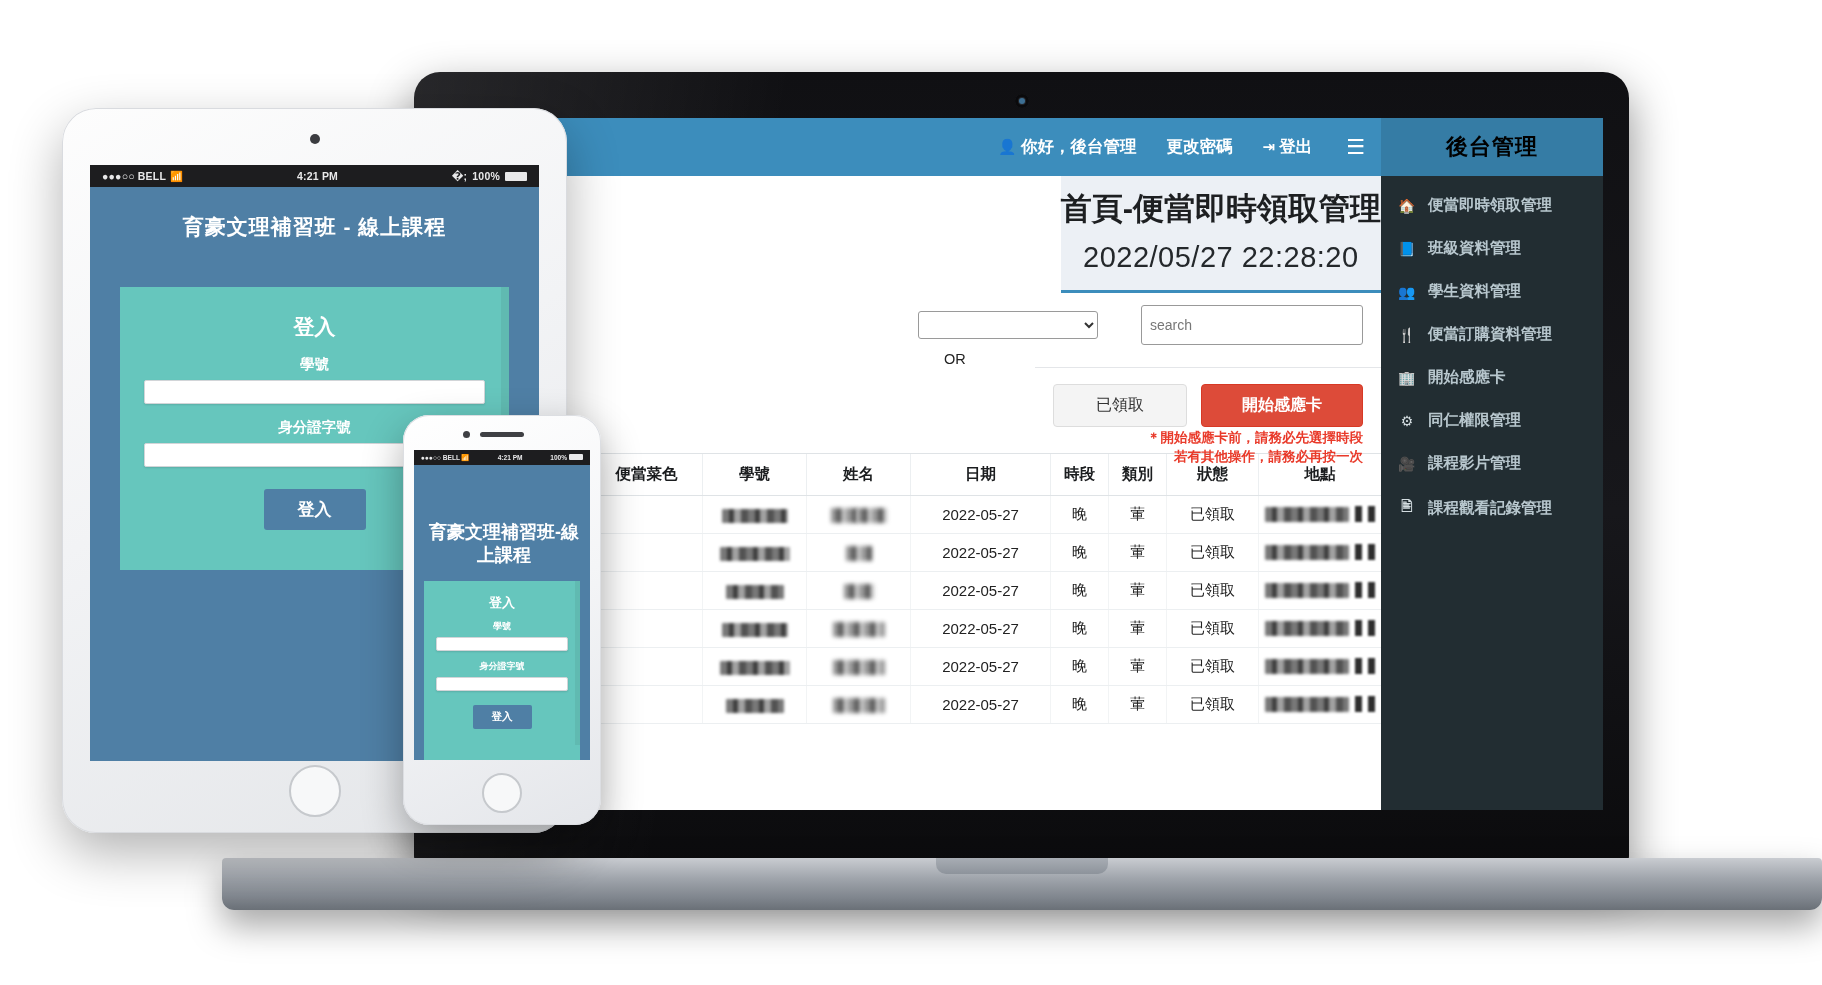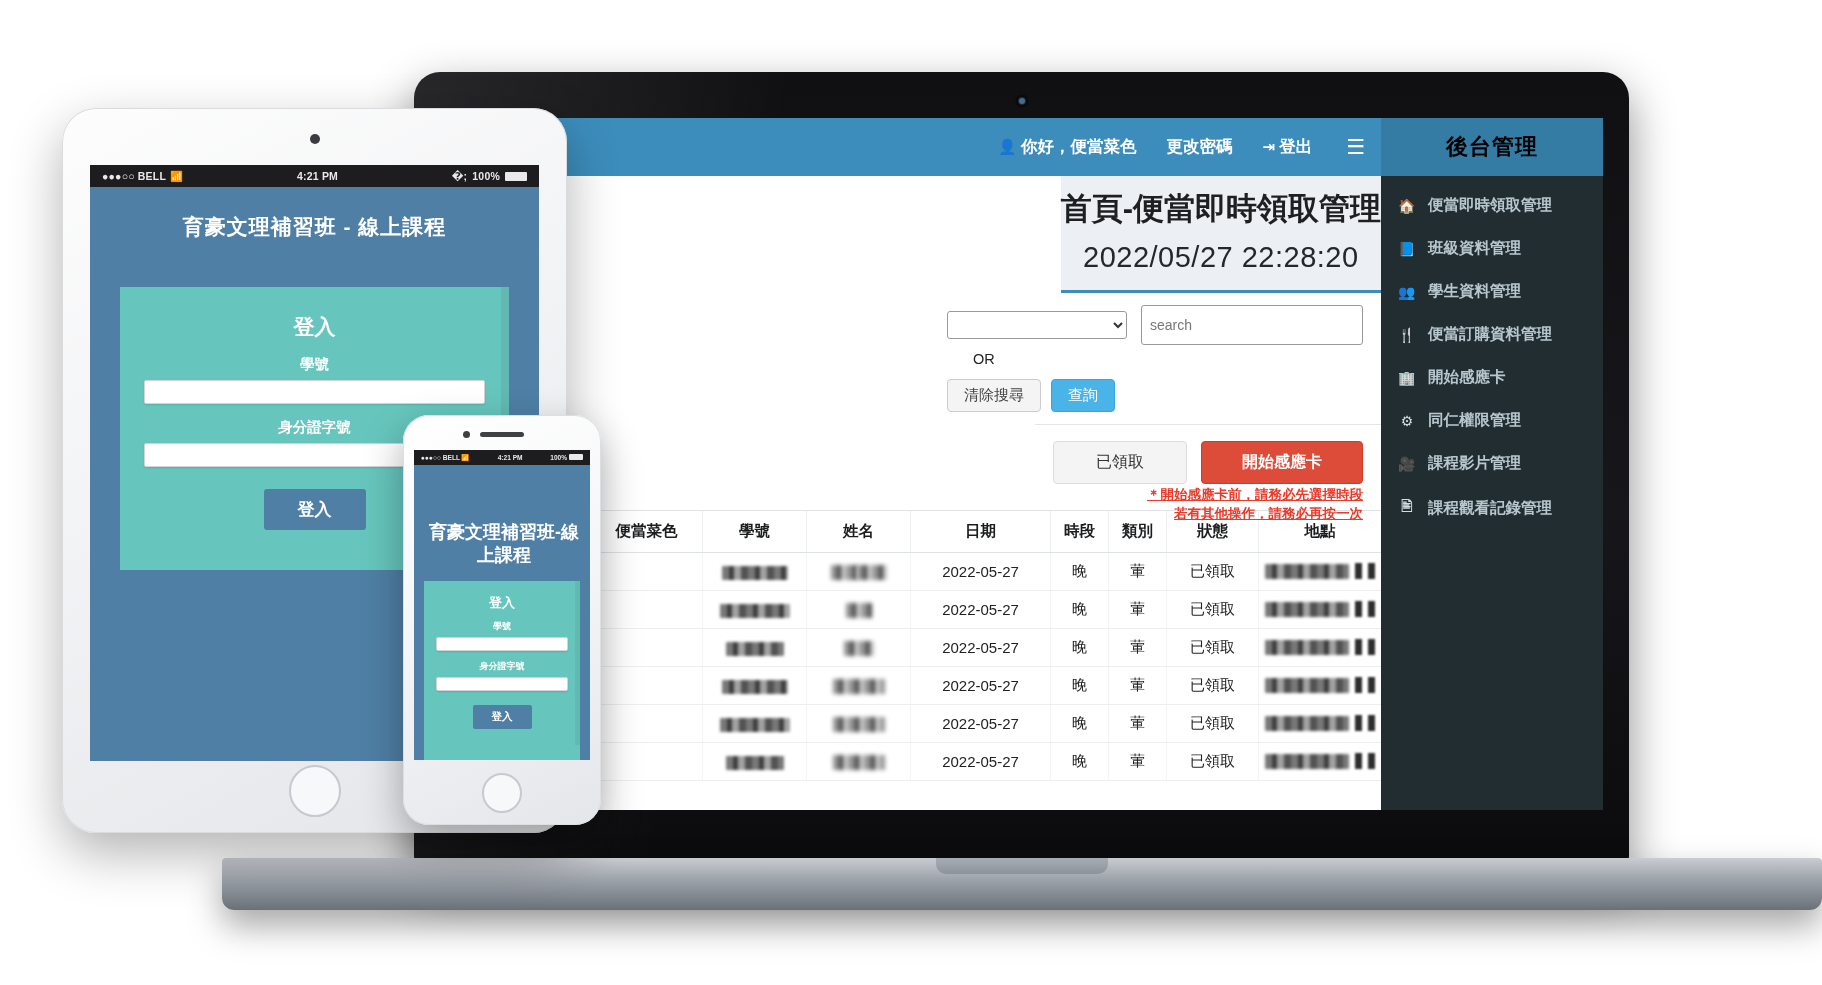--- a/index.html
+++ b/index.html
@@ -90,21 +90,21 @@
   .page-clock{ font-size:29px; color:#24282b; margin-top:12px; letter-spacing:.5px; }
 
   .filter-bar{ padding:12px 18px 0 18px; }
   .filter-row{ display:flex; align-items:center; gap:14px; }
   .sel{
     width:180px; height:28px; font-size:13.5px; padding:2px 6px;
     border:1px solid #9a9a9a; border-radius:3px; background:#fff; color:#333;
   }
   .txt{
     width:222px; height:28px; border:1px solid #999; border-radius:3px;
-    padding:19px 8px; font-size:14px; color:#333; background:#fff;
+    padding:19px 8px; font-size:14px; color:#333; background:#fff;margin-left:29px;
   }
   .txt::placeholder{ color:#777; }
   .or-text{ font-size:14.5px; color:#222; margin:6px 0 0 26px; }
   .btn-row{ display:flex; gap:10px; margin-top:12px; padding-bottom:12px; }
   .btn{
     font-size:15px; padding:6px 16px; border-radius:4px; cursor:pointer;
     border:1px solid #ccc; background:#f4f4f4; color:#444; font-weight:normal;
   }
   .btn-primary{ background:#4ab3e8; border-color:#35a6df; color:#fff; }
 
@@ -113,21 +113,21 @@
   .btn-grey{
     background:#f4f4f4; border:1px solid #ddd; color:#333;
     padding:10px 42px; font-size:16px; border-radius:4px; cursor:pointer;
   }
   .btn-red{
     background:#dd4b39; border:1px solid #d73925; color:#fff;
     padding:10px 40px; font-size:16px; border-radius:4px; cursor:pointer; font-weight:bold;
   }
   .warn{
     position:absolute; right:18px; top:60px; text-align:right;
-    color:#e93a2a; font-size:13.5px; font-weight:bold; line-height:1.45;text-decoration:underline;
+    color:#e93a2a; font-size:13.5px; font-weight:bold; line-height:1.45;
   }
 
   .tbl-wrap{ flex:1; overflow:hidden; padding:0 0 0 0; }
   table.dt{ width:100%; border-collapse:collapse; font-size:15px; }
   table.dt th{
     border-top:1px solid #dfe3e6; border-bottom:1px solid #dfe3e6;
     border-left:1px solid #eceff1;
     padding:10px 6px; font-weight:bold; color:#1b1d1f; font-size:15.5px;
     text-align:center; background:#fff; white-space:nowrap;
   }
@@ -232,21 +232,21 @@
       <div class="cam"></div>
       <div class="laptop-bezel-shine"></div>
 
       <div class="laptop-screen">
         <div class="app">
 
           <div class="topbar">
             <div class="topbar-links">
               <div class="tb-link">
                 <span class="tb-ico">👤</span>
-                <span>你好，便當菜色</span>
+                <span>你好，後台管理</span>
               </div>
               <div class="tb-link">更改密碼</div>
               <div class="tb-link">
                 <span class="tb-ico">⇥</span>
                 <span>登出</span>
               </div>
             </div>
             <div class="hamburger">☰</div>
             <div class="brand">後台管理</div>
           </div>
@@ -259,24 +259,20 @@
                 <div class="page-title">首頁-便當即時領取管理</div>
                 <div class="page-clock">2022/05/27 22:28:20</div>
               </div>
 
               <div class="filter-bar">
                 <div class="filter-row">
                   <select class="sel"><option></option></select>
                   <input class="txt" placeholder="search" style="">
                 </div>
                 <div class="or-text">OR</div>
-                <div class="btn-row">
-                  <button class="btn">清除搜尋</button>
-                  <button class="btn btn-primary">查詢</button>
-                </div>
               </div>
 
               <div class="action-area">
                 <div class="act-wrap">
                   <button class="btn-grey">已領取</button>
                   <button class="btn-red">開始感應卡</button>
                 </div>
                 <div class="warn">
                   <div>＊開始感應卡前，請務必先選擇時段</div>
                   <div>若有其他操作，請務必再按一次</div>

